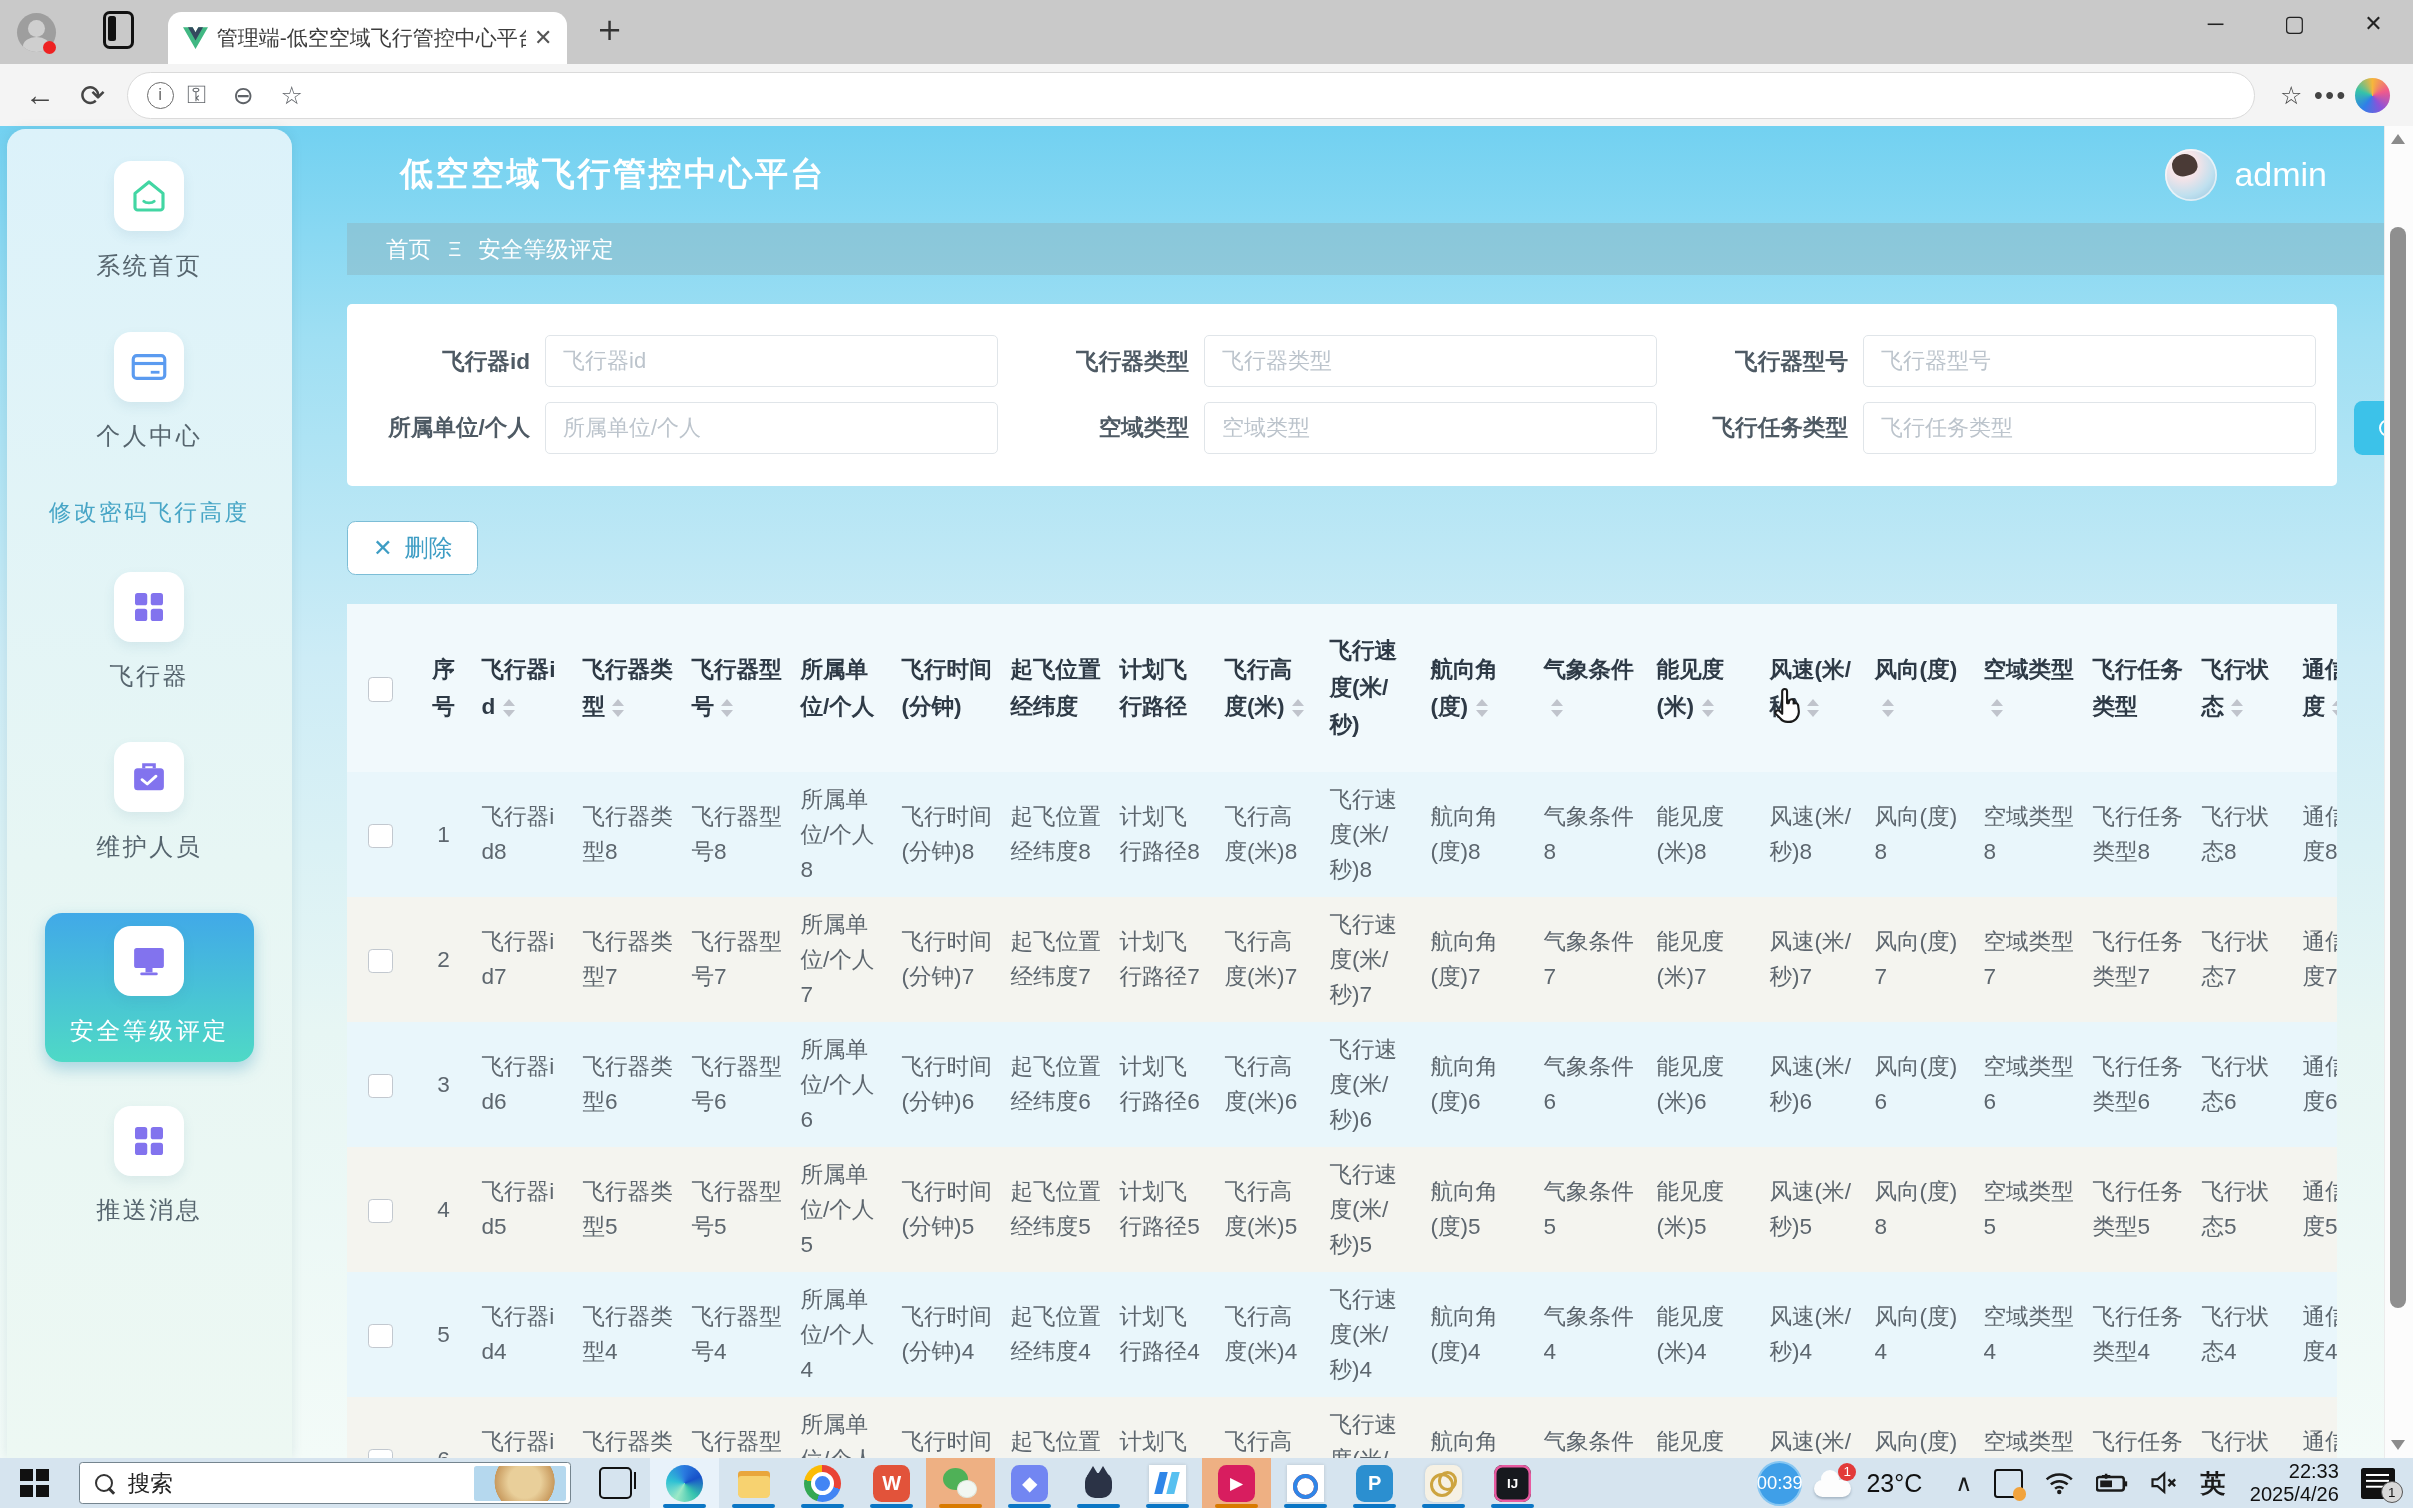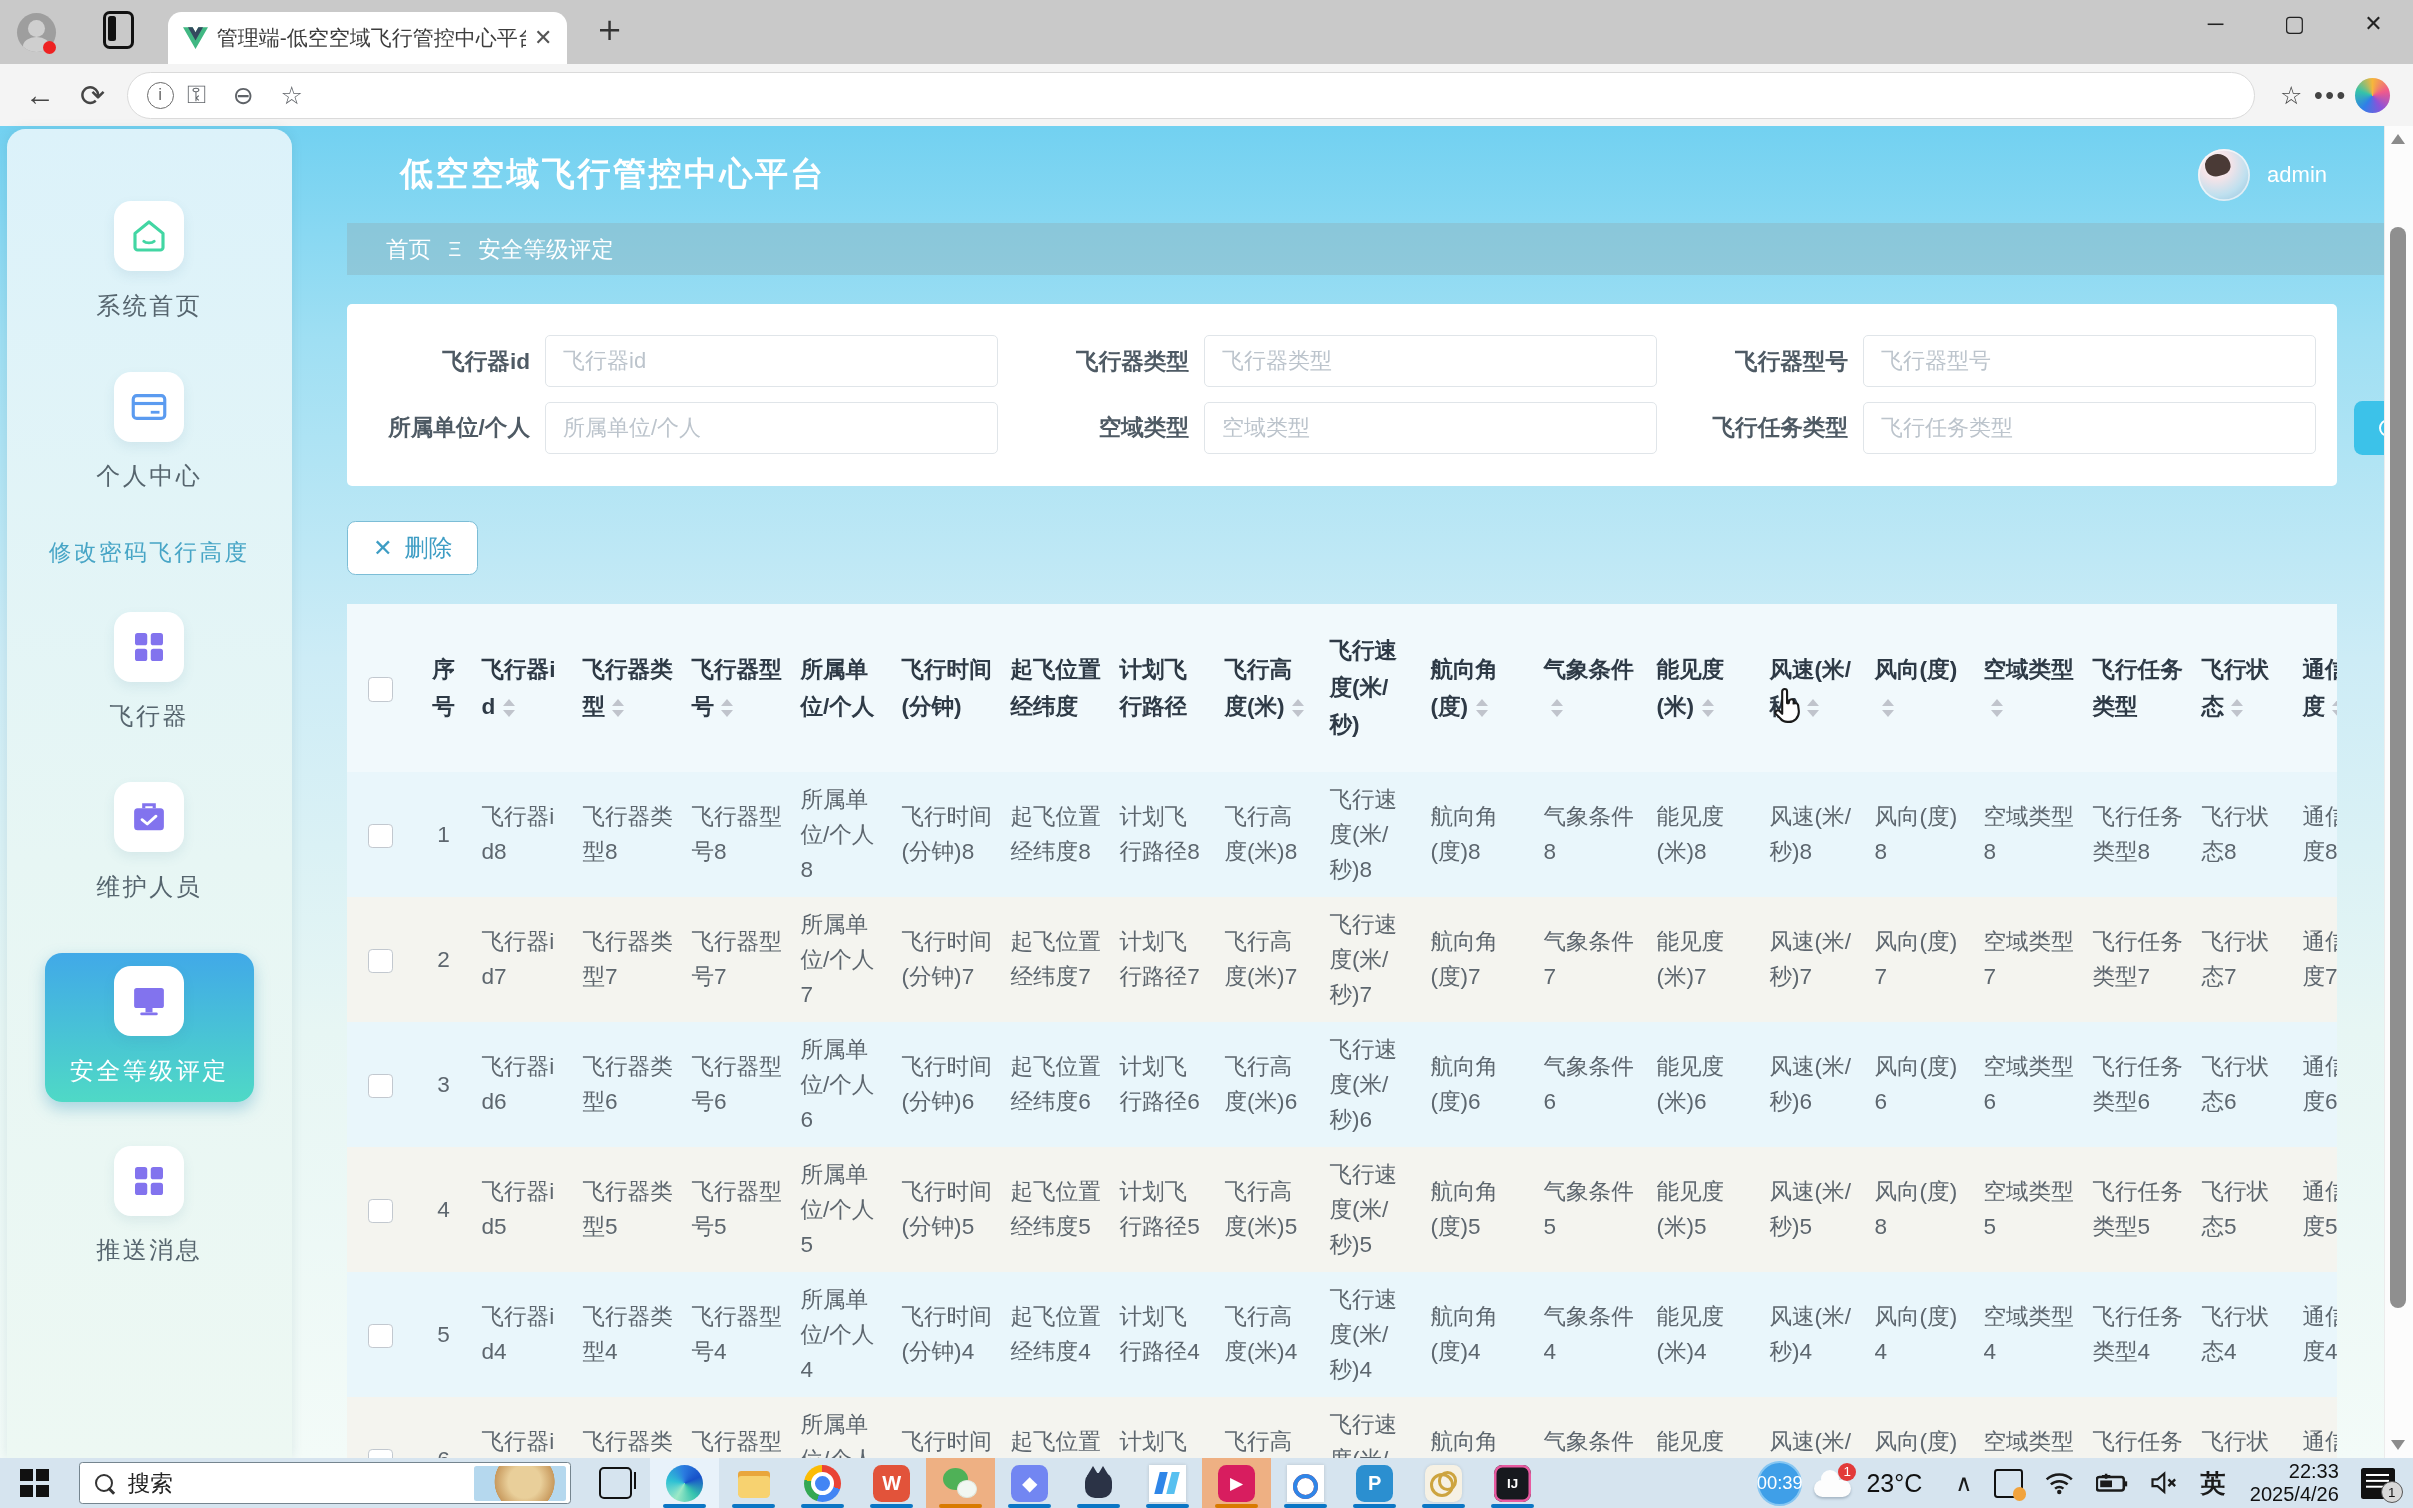--- a/index.html
+++ b/index.html
@@ -32,37 +32,37 @@
   .pill-ic{font-size:25px;color:#5f6368;margin:0 13.4px;flex:none;}
   .copilot{width:35px;height:35px;border-radius:50%;background:conic-gradient(#f6b63c,#ef5a8c,#8c52d9,#2f7fe8,#35c3a9,#f6b63c);margin:0 23.5px 0 6.7px;flex:none;}
   .ellipsis{font-size:25px;color:#444;letter-spacing:2.5px;margin-left:11.7px;flex:none;}
 
   
   .desktop{position:absolute;top:126px;left:0;right:0;height:1332px;
     background:linear-gradient(180deg,#72d1f1 0%,#9fdff3 16%,#cdecf6 40%,#e7f6f4 68%,#f3fbf8 100%);}
   
   .sidebar{position:absolute;left:6.7px;top:3.4px;width:285px;height:1329px;border-radius:18.4px 18.4px 0 0;
     background:linear-gradient(180deg,#dcf2fa 0%,#e7f6f4 55%,#edf8f3 100%);box-shadow:0 0 11.7px rgba(40,90,110,.12);
-    display:flex;flex-direction:column;align-items:center;padding-top:72px;box-sizing:border-box;}
+    display:flex;flex-direction:column;align-items:center;padding-top:32px;box-sizing:border-box;}
   .sb-item{display:flex;flex-direction:column;align-items:center;margin-bottom:50px;cursor:pointer;}
   .sb-tile{width:70px;height:70px;background:#fff;border-radius:17px;display:flex;align-items:center;justify-content:center;box-shadow:0 5px 11.7px rgba(60,120,150,.10);}
   .sb-label{margin-top:18.4px;font-size:24px;color:#56656e;letter-spacing:2.5px;white-space:nowrap;}
   .sb-sub{display:flex;flex-direction:row;align-items:center;margin:-23.5px 0 44px;}
   .sb-sublink{font-size:22.6px;color:#47a5c6;letter-spacing:2.5px;margin-top:18.4px;cursor:pointer;}
   .sb-item.active{background:linear-gradient(180deg,#41a9e8 0%,#4fd9c6 100%);border-radius:17px;padding:13.4px 25px 15px;margin-bottom:44px;box-shadow:0 6.7px 15px rgba(50,150,190,.35);}
   .sb-item.active .sb-label{color:#fff;}
 
   
   .content{position:absolute;left:293px;top:0;right:26px;height:100%;}
   .title-row{height:97px;display:flex;align-items:center;padding:0 60px 0 107px;}
   .page-title{font-size:33px;font-weight:bold;color:#fff;letter-spacing:2.5px;}
   .user{margin-left:auto;display:flex;align-items:center;gap:17px;}
   .avatar{width:52px;height:52px;border-radius:50%;flex:none;background:radial-gradient(circle at 35% 30%,#fdfdfd 0%,#f3e3e8 30%,#bfe0ef 62%,#8fbdd9 100%);box-shadow:inset 0 0 0 1.7px rgba(255,255,255,.6);position:relative;overflow:hidden;}
   .avatar::after{content:"";position:absolute;left:6.7px;top:5px;width:25px;height:22px;border-radius:50% 60% 40% 50%;background:#4a3a36;transform:rotate(-18deg);}
-  .username{font-size:22px;color:#fff;}
+  .username{font-size:34px;color:#fff;}
   .breadcrumb{margin-left:54px;width:2037px;height:52px;background:rgba(140,185,198,.55);display:flex;align-items:center;gap:17px;padding-left:39px;box-sizing:border-box;font-size:22.6px;color:#fff;}
   .bc-sep{font-size:20px;opacity:.95;}
 
   
   .form-card{margin:28.5px 0 0 54px;width:1990px;background:#fff;border-radius:5px;padding:18.4px 22px;box-sizing:border-box;}
   .f-row{display:flex;align-items:center;margin:13.4px 0;}
   .f-group{display:flex;align-items:center;margin-right:30px;}
   .f-label{width:161px;text-align:right;font-size:22.6px;font-weight:bold;color:#4e5a64;margin-right:15px;white-space:nowrap;}
   .f-input{width:453px;height:52px;border:1.7px solid #e0e5e9;border-radius:5px;padding:0 17px;font-size:22px;color:#333;box-sizing:border-box;outline:none;font-family:inherit;}
   .f-input::placeholder{color:#bcc4cc;}

